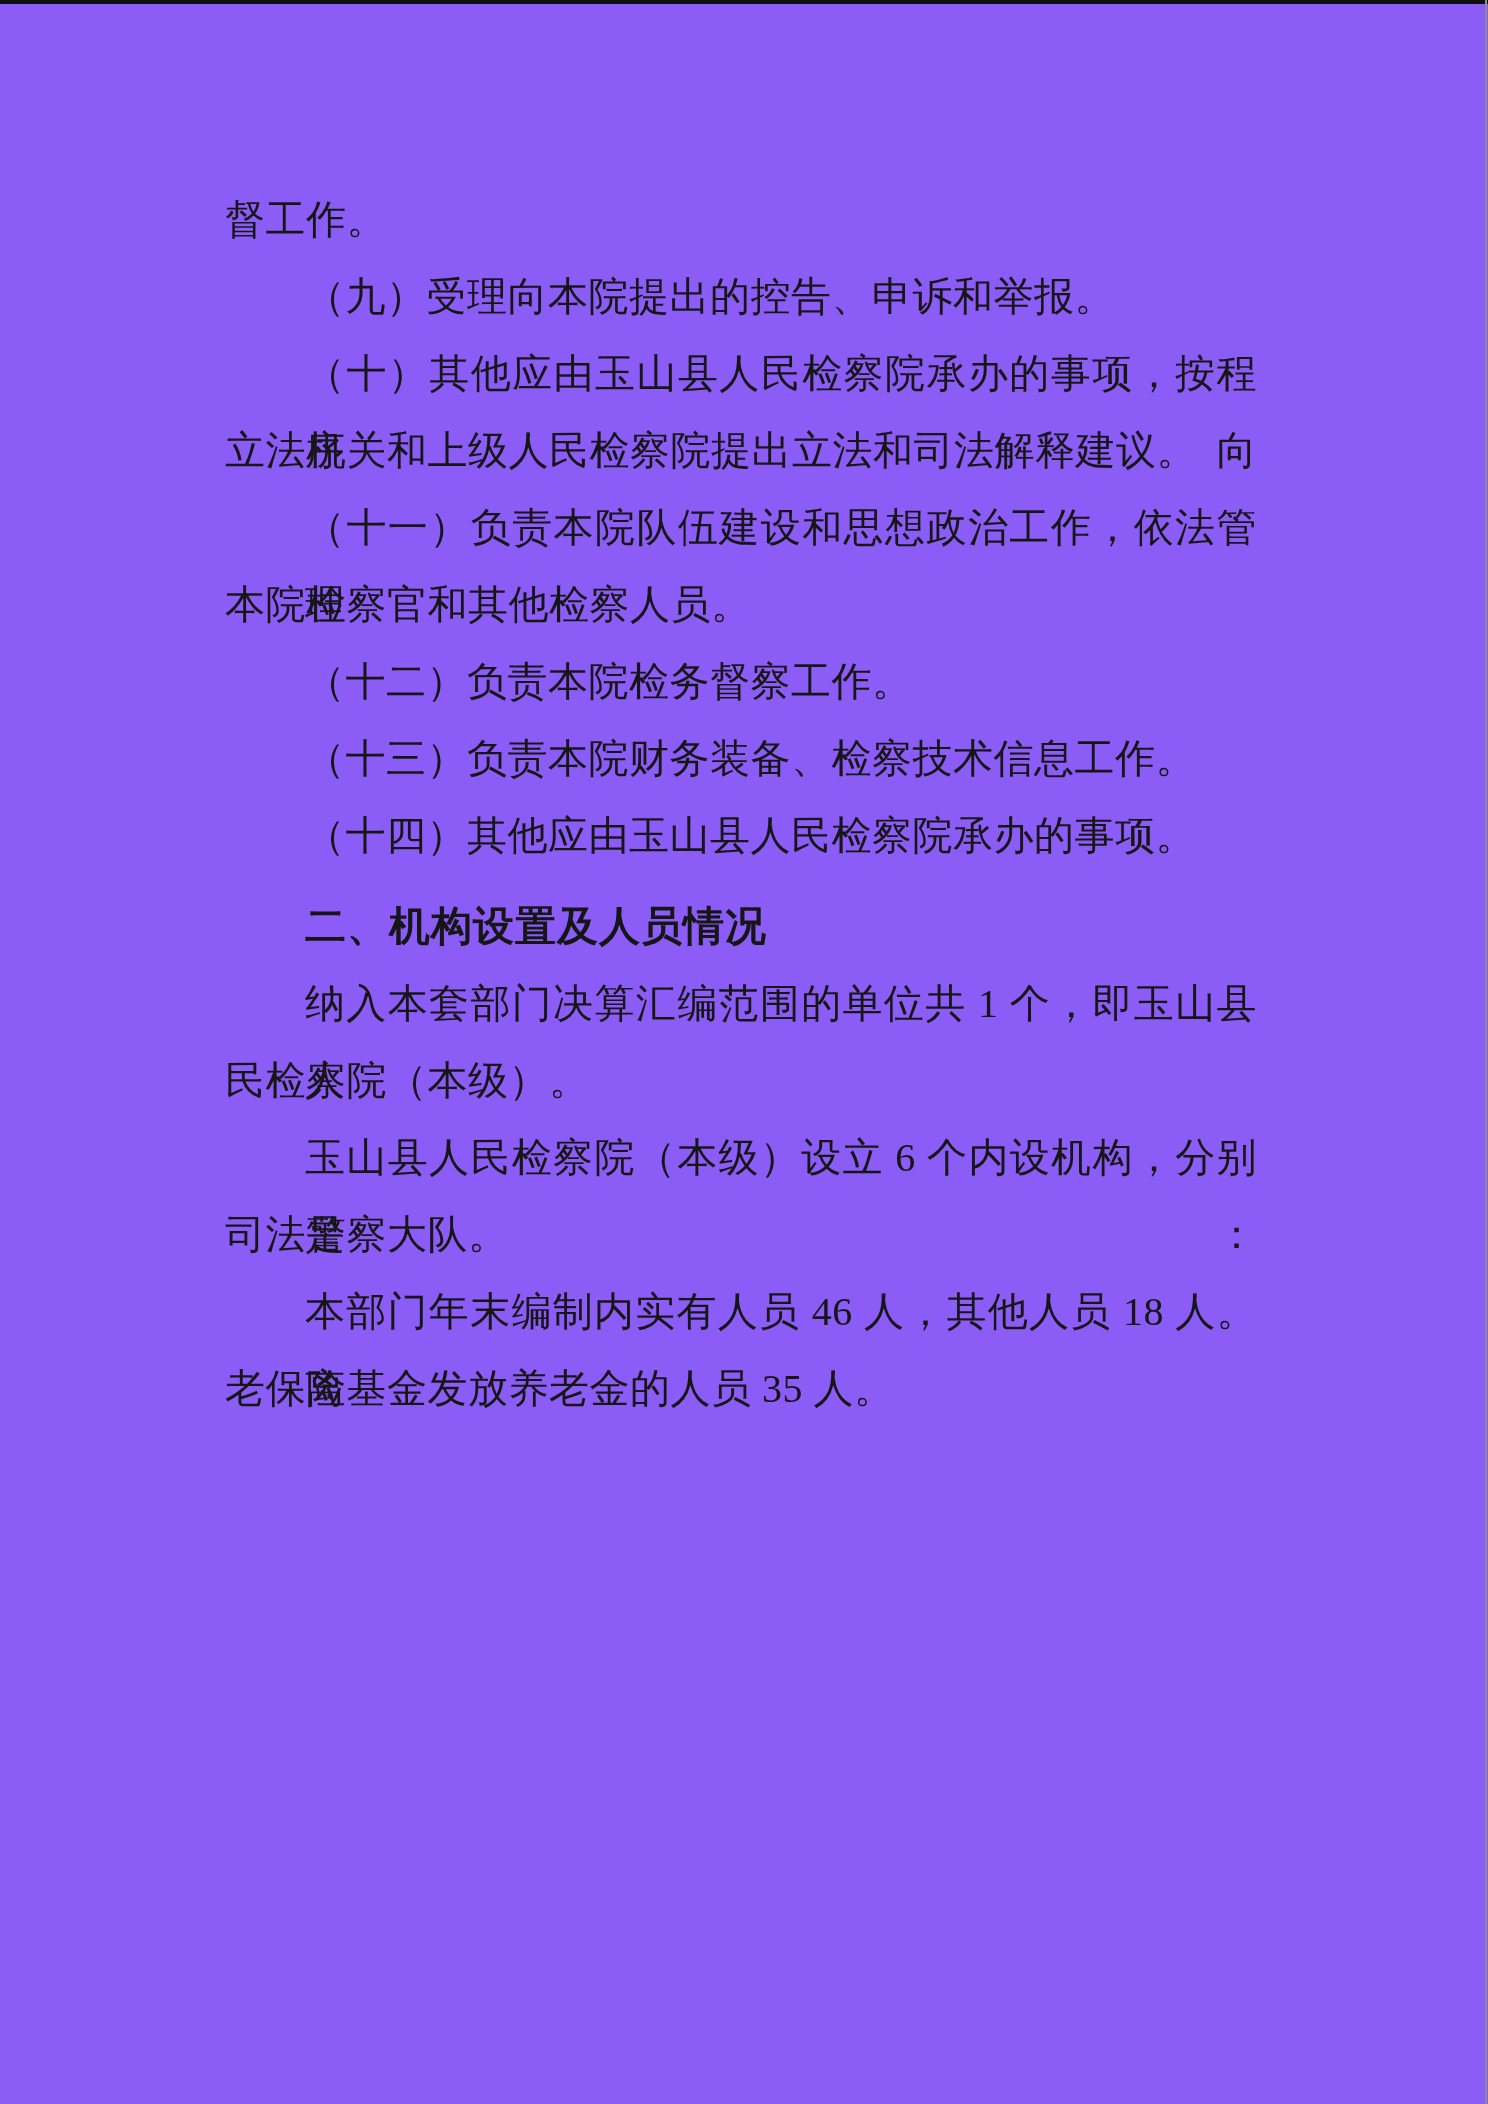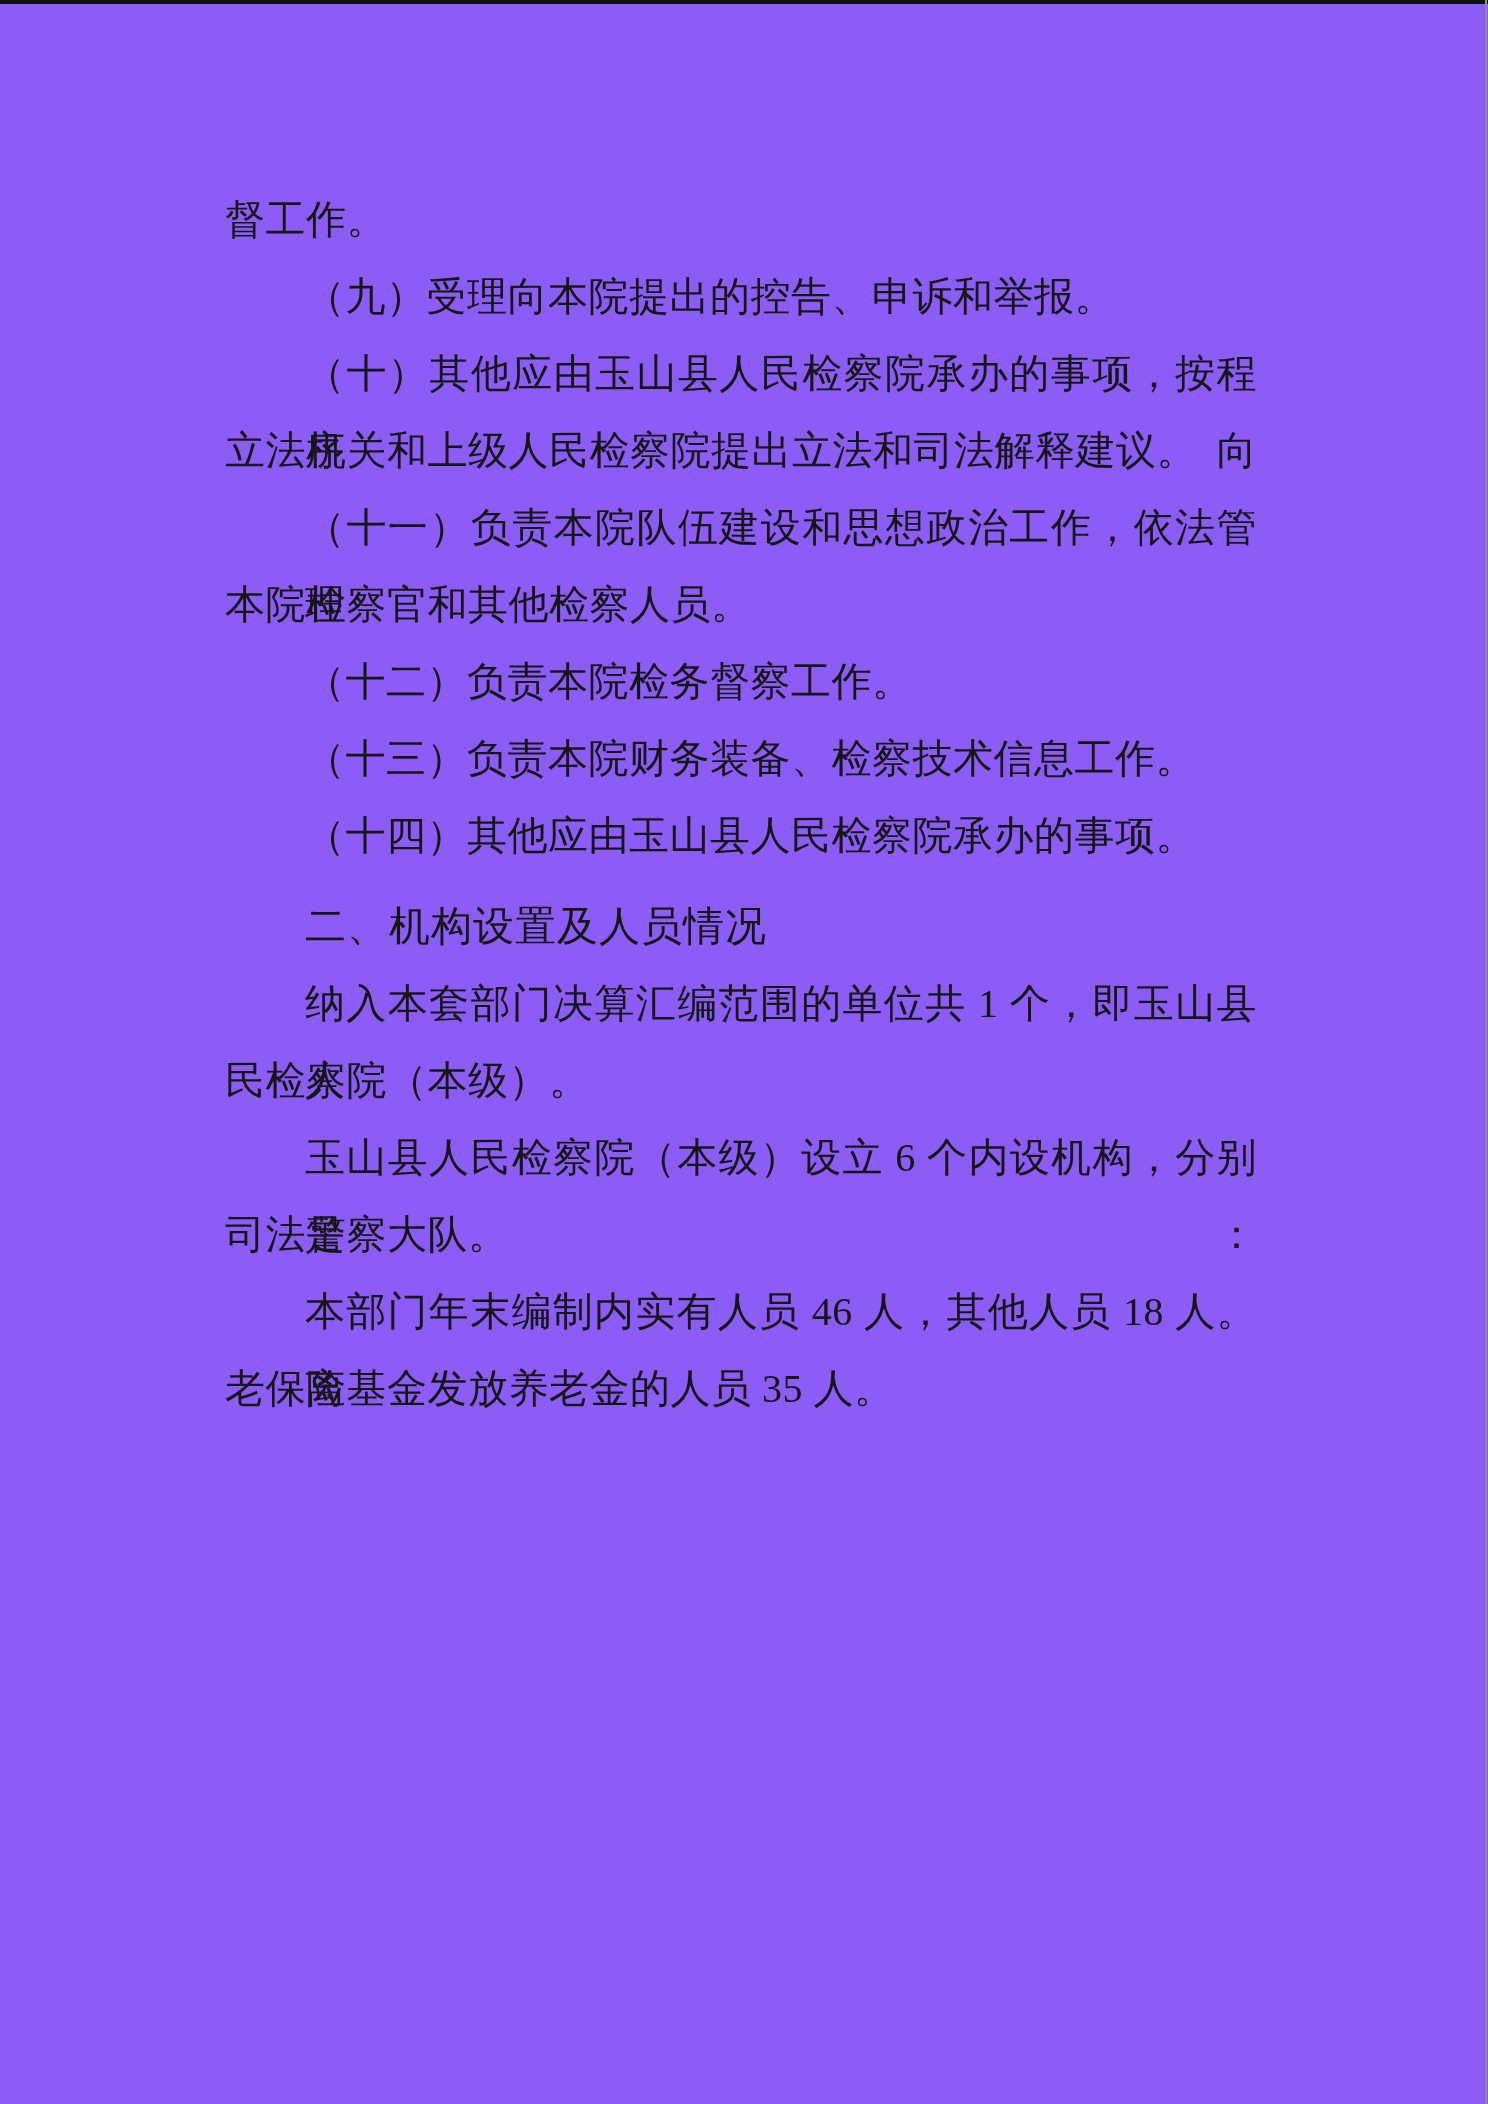--- a/index.html
+++ b/index.html
@@ -50,21 +50,21 @@
   .indent {
     padding-left: 80px;
   }
   .full {
     white-space: normal;
     text-align: justify;
     text-align-last: justify;
   }
   .heading {
     font-family: "Liberation Sans", "DejaVu Sans", sans-serif;
-    font-weight: 400;
+    font-weight: 700;
     font-size: 41px;
     margin-top: 14px;
     letter-spacing: 1px;
   }
 </style>
 </head>
 <body>
 
 <div class="page">
   <div class="top-edge"></div>

